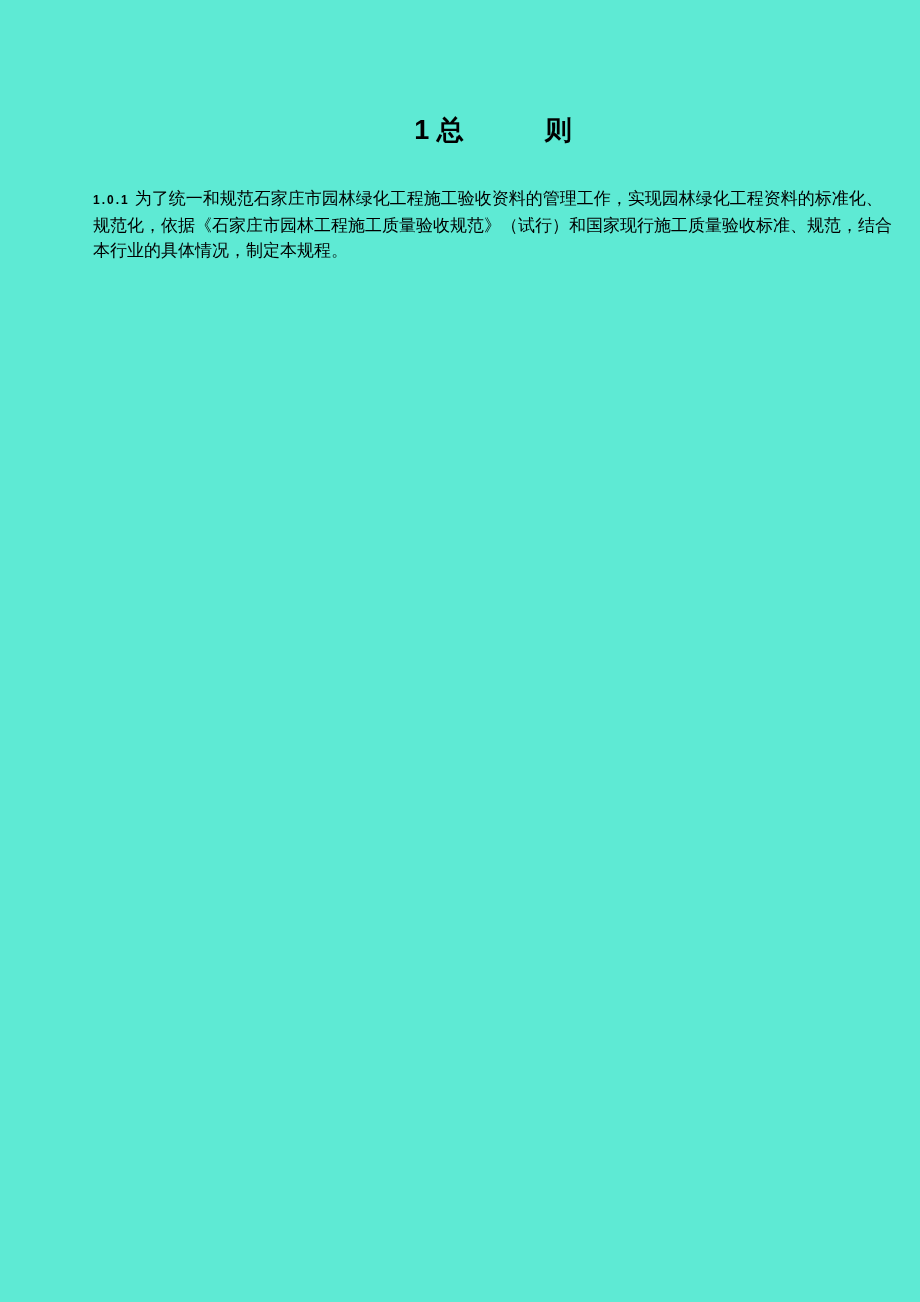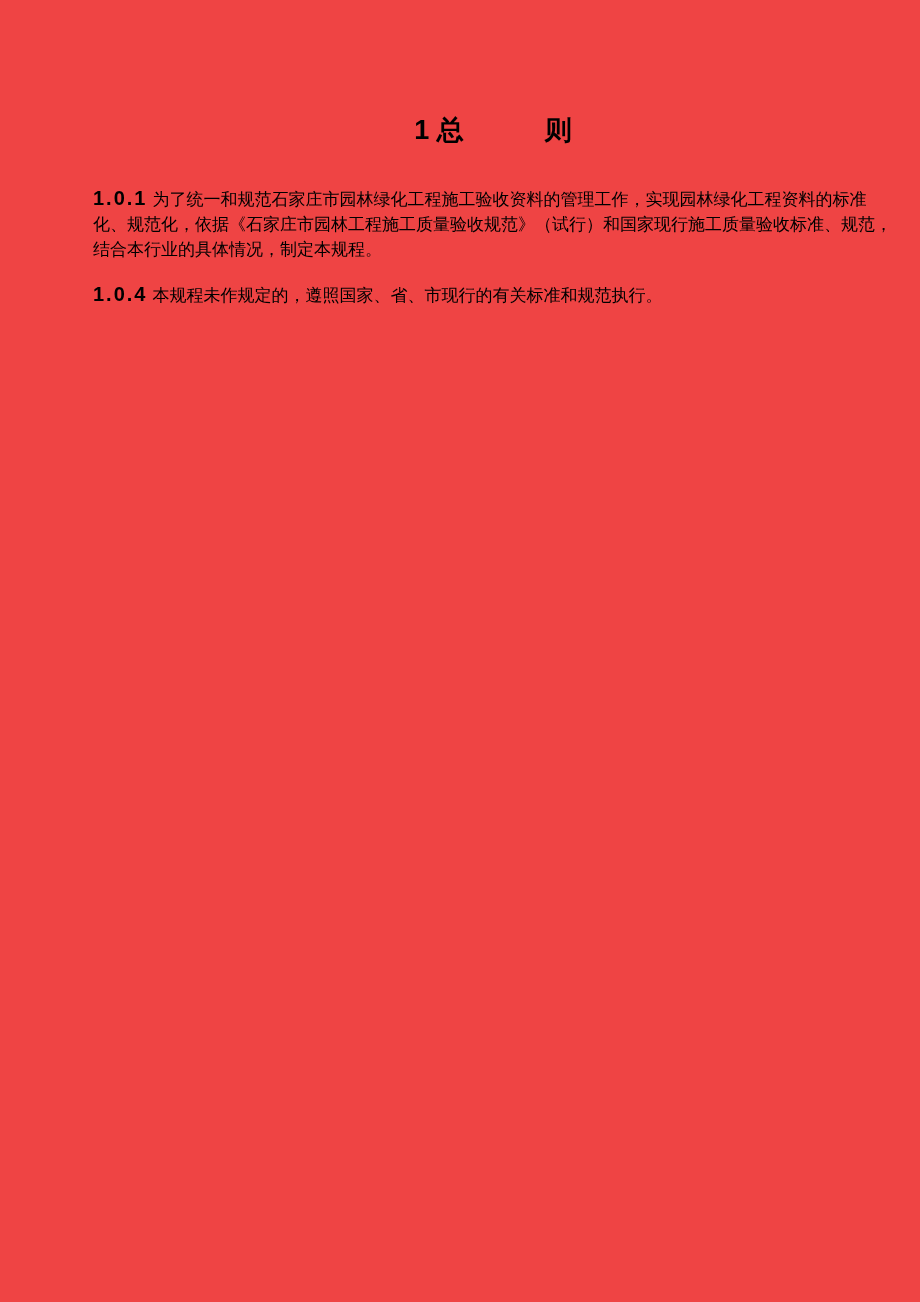--- a/index.html
+++ b/index.html
@@ -4,21 +4,21 @@
 <style>
   html, body {
     margin: 0;
     padding: 0;
     background: #ffffff;
   }
   .page {
     position: relative;
     width: 920px;
     height: 1302px;
-    background: #ef4444;
+    background: #5eead4;
     overflow: hidden;
     font-family: "Liberation Serif", "DejaVu Serif", serif;
     color: #000000;
   }
   .content {
     position: absolute;
     left: 93px;
     top: 0;
     width: 800px;
   }
@@ -35,21 +35,21 @@
   .clause {
     margin: 0;
     font-size: 17px;
     line-height: 25px;
     text-align: left;
     color: #000000;
   }
   .clause-num {
     font-family: "Liberation Sans", "DejaVu Sans", sans-serif;
     font-weight: bold;
-    font-size: 20px;
+    font-size: 12px;
     letter-spacing: 2px;
     margin-right: 5px;
   }
   .blank-line {
     height: 20px;
   }
 </style>
 </head>
 <body>
 
@@ -59,18 +59,15 @@
     <h1 class="doc-title">1 总　　　则</h1>
 
     <p class="clause">
       <span class="clause-num">1.0.1</span><span>为了统一和规范石家庄市园林绿化工程施工验收资料的管理工作，实现园林绿化工程资料的标准化、规范化，依据《石家庄市园林工程施工质量验收规范》（试行）和国家现行施工质量验收标准、规范，结合本行业的具体情况，制定本规程。</span>
     </p>
 
 
     <div class="blank-line"></div>
 
 
-    <p class="clause">
-      <span class="clause-num">1.0.4</span><span>本规程未作规定的，遵照国家、省、市现行的有关标准和规范执行。</span>
-    </p>
 
   </div>
 </div>
 
 </body></html>

